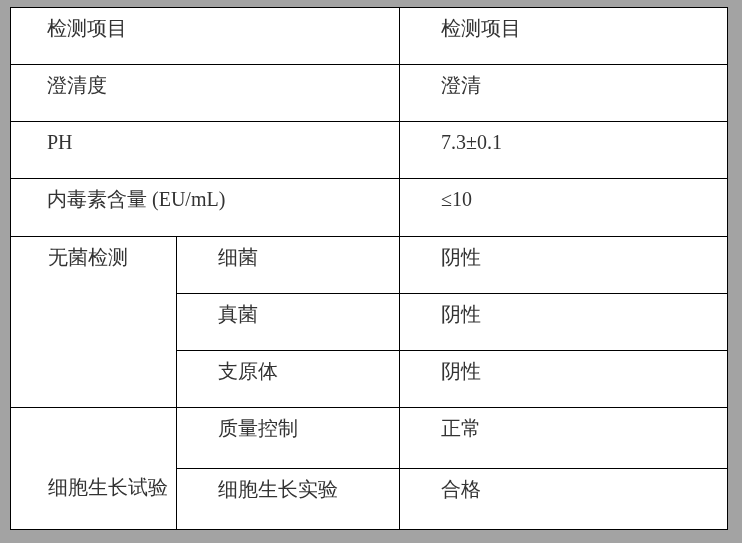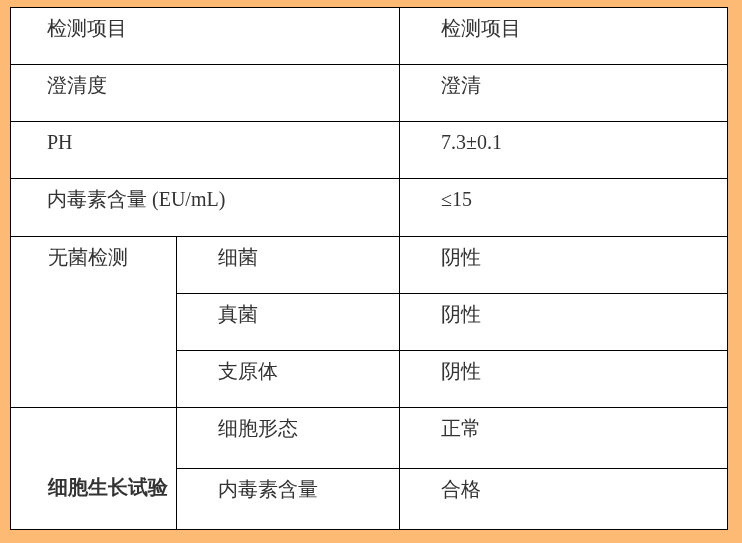--- a/index.html
+++ b/index.html
@@ -5,21 +5,21 @@
   * { margin: 0; padding: 0; box-sizing: border-box; }
   html, body {
     width: 742px; height: 543px;
     background: #ffffff;
     font-family: "Liberation Serif", "DejaVu Serif", serif;
     overflow: hidden;
   }
   .page {
     position: relative;
     width: 742px; height: 543px;
-    background: #fdba74;
+    background: #a3a3a3;
   }
   table.qc {
     position: absolute;
     left: 10px; top: 7px;
     width: 717px;
     border-collapse: collapse;
     table-layout: fixed;
   }
   table.qc td {
     border: 1.5px solid #000000;
@@ -36,21 +36,20 @@
   table.qc td.first {
     padding-left: 36px;
   }
   
   table.qc td.group-sterility {
     padding-left: 37px;
   }
   table.qc td.group-growth {
     padding-top: 68px;
     padding-left: 37px;
-    font-weight: bold;
   }
   
   tr.h57 { height: 57px; }
   tr.h58 { height: 58px; font-family: Liberation Serif, serif; }
   tr.h61 { height: 61px; }
 </style>
 </head>
 <body>
 
 <div class="page">
@@ -72,44 +71,44 @@
         <td>澄清</td>
       </tr>
 
       <tr class="h57">
         <td class="first" colspan="2">PH</td>
         <td>7.3±0.1</td>
       </tr>
 
       <tr class="h58">
         <td class="first" colspan="2">内毒素含量 (EU/mL)</td>
-        <td>≤15</td>
+        <td>≤10</td>
       </tr>
 
       <tr class="h57">
         <td class="first group-sterility" rowspan="3">无菌检测</td>
         <td>细菌</td>
         <td>阴性</td>
       </tr>
 
       <tr class="h57">
         <td>真菌</td>
         <td>阴性</td>
       </tr>
 
       <tr class="h57">
         <td>支原体</td>
         <td>阴性</td>
       </tr>
 
       <tr class="h61">
         <td class="first group-growth" rowspan="2">细胞生长试验</td>
-        <td>细胞形态</td>
+        <td>质量控制</td>
         <td>正常</td>
       </tr>
 
       <tr class="h61">
-        <td>内毒素含量</td>
+        <td>细胞生长实验</td>
         <td>合格</td>
       </tr>
     </tbody>
   </table>
 </div>
 
 </body></html>

